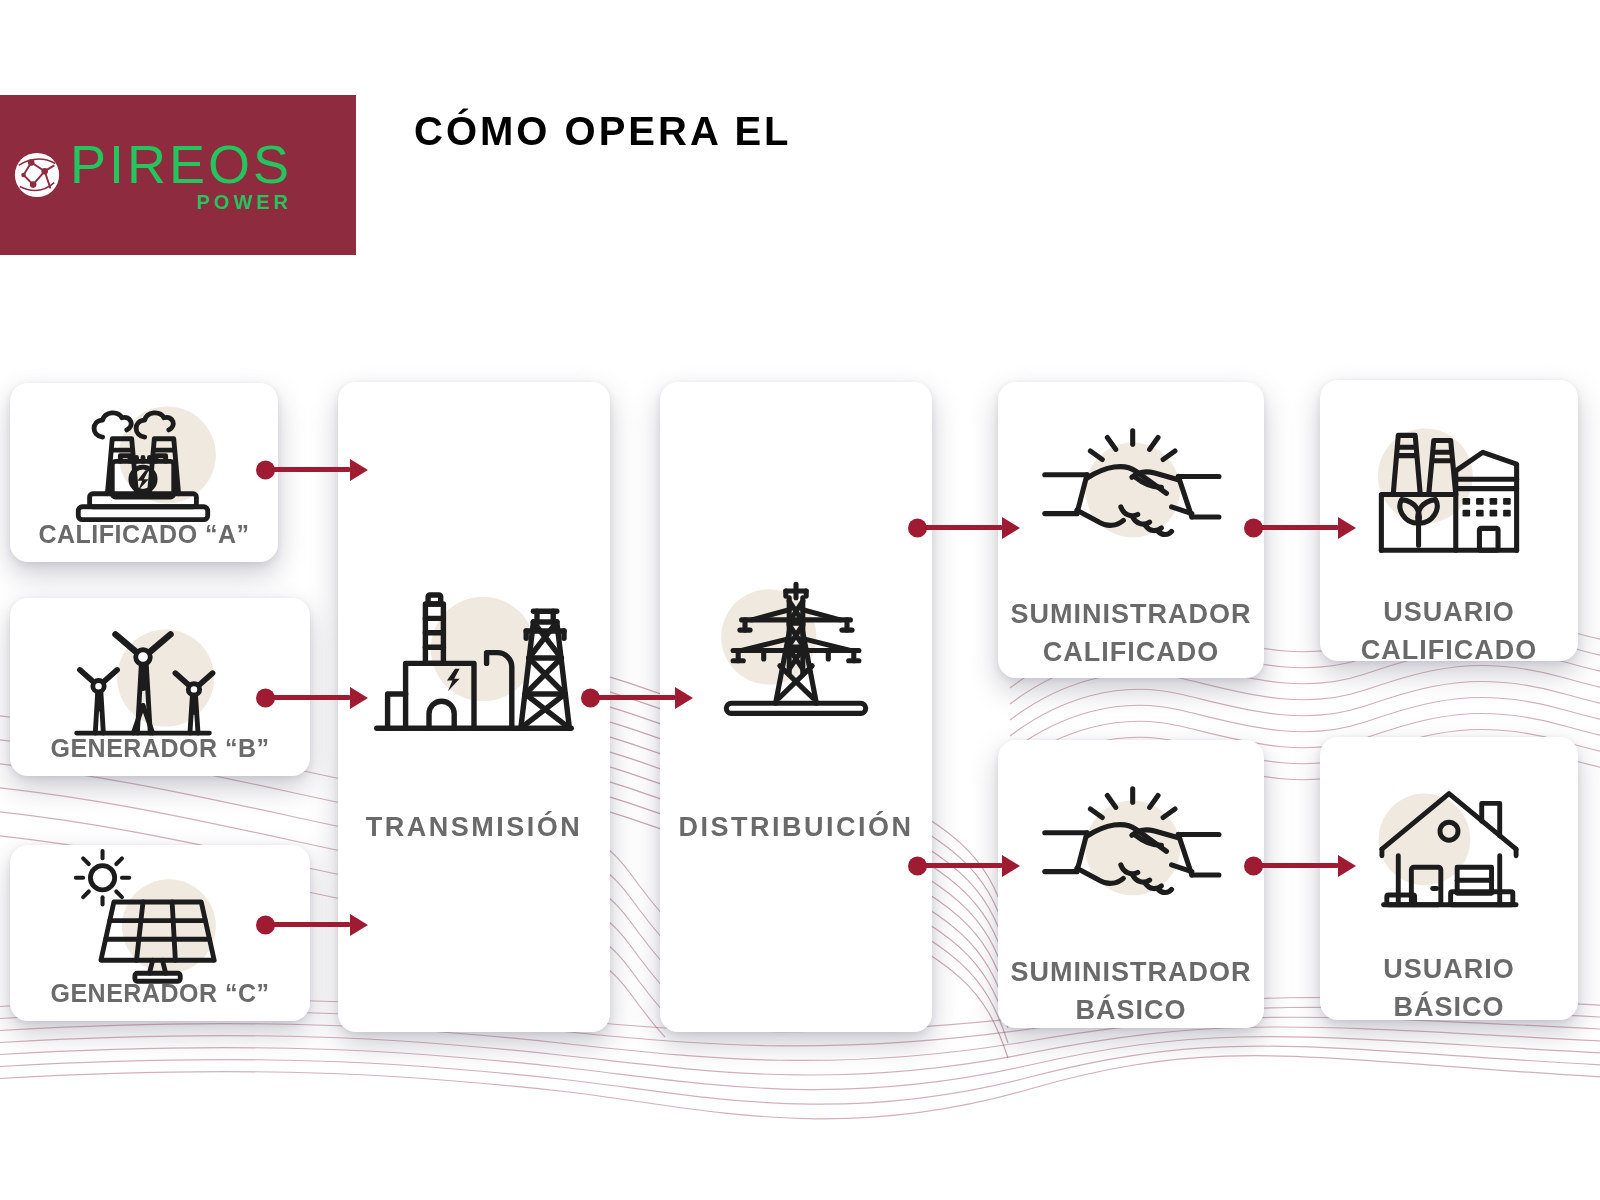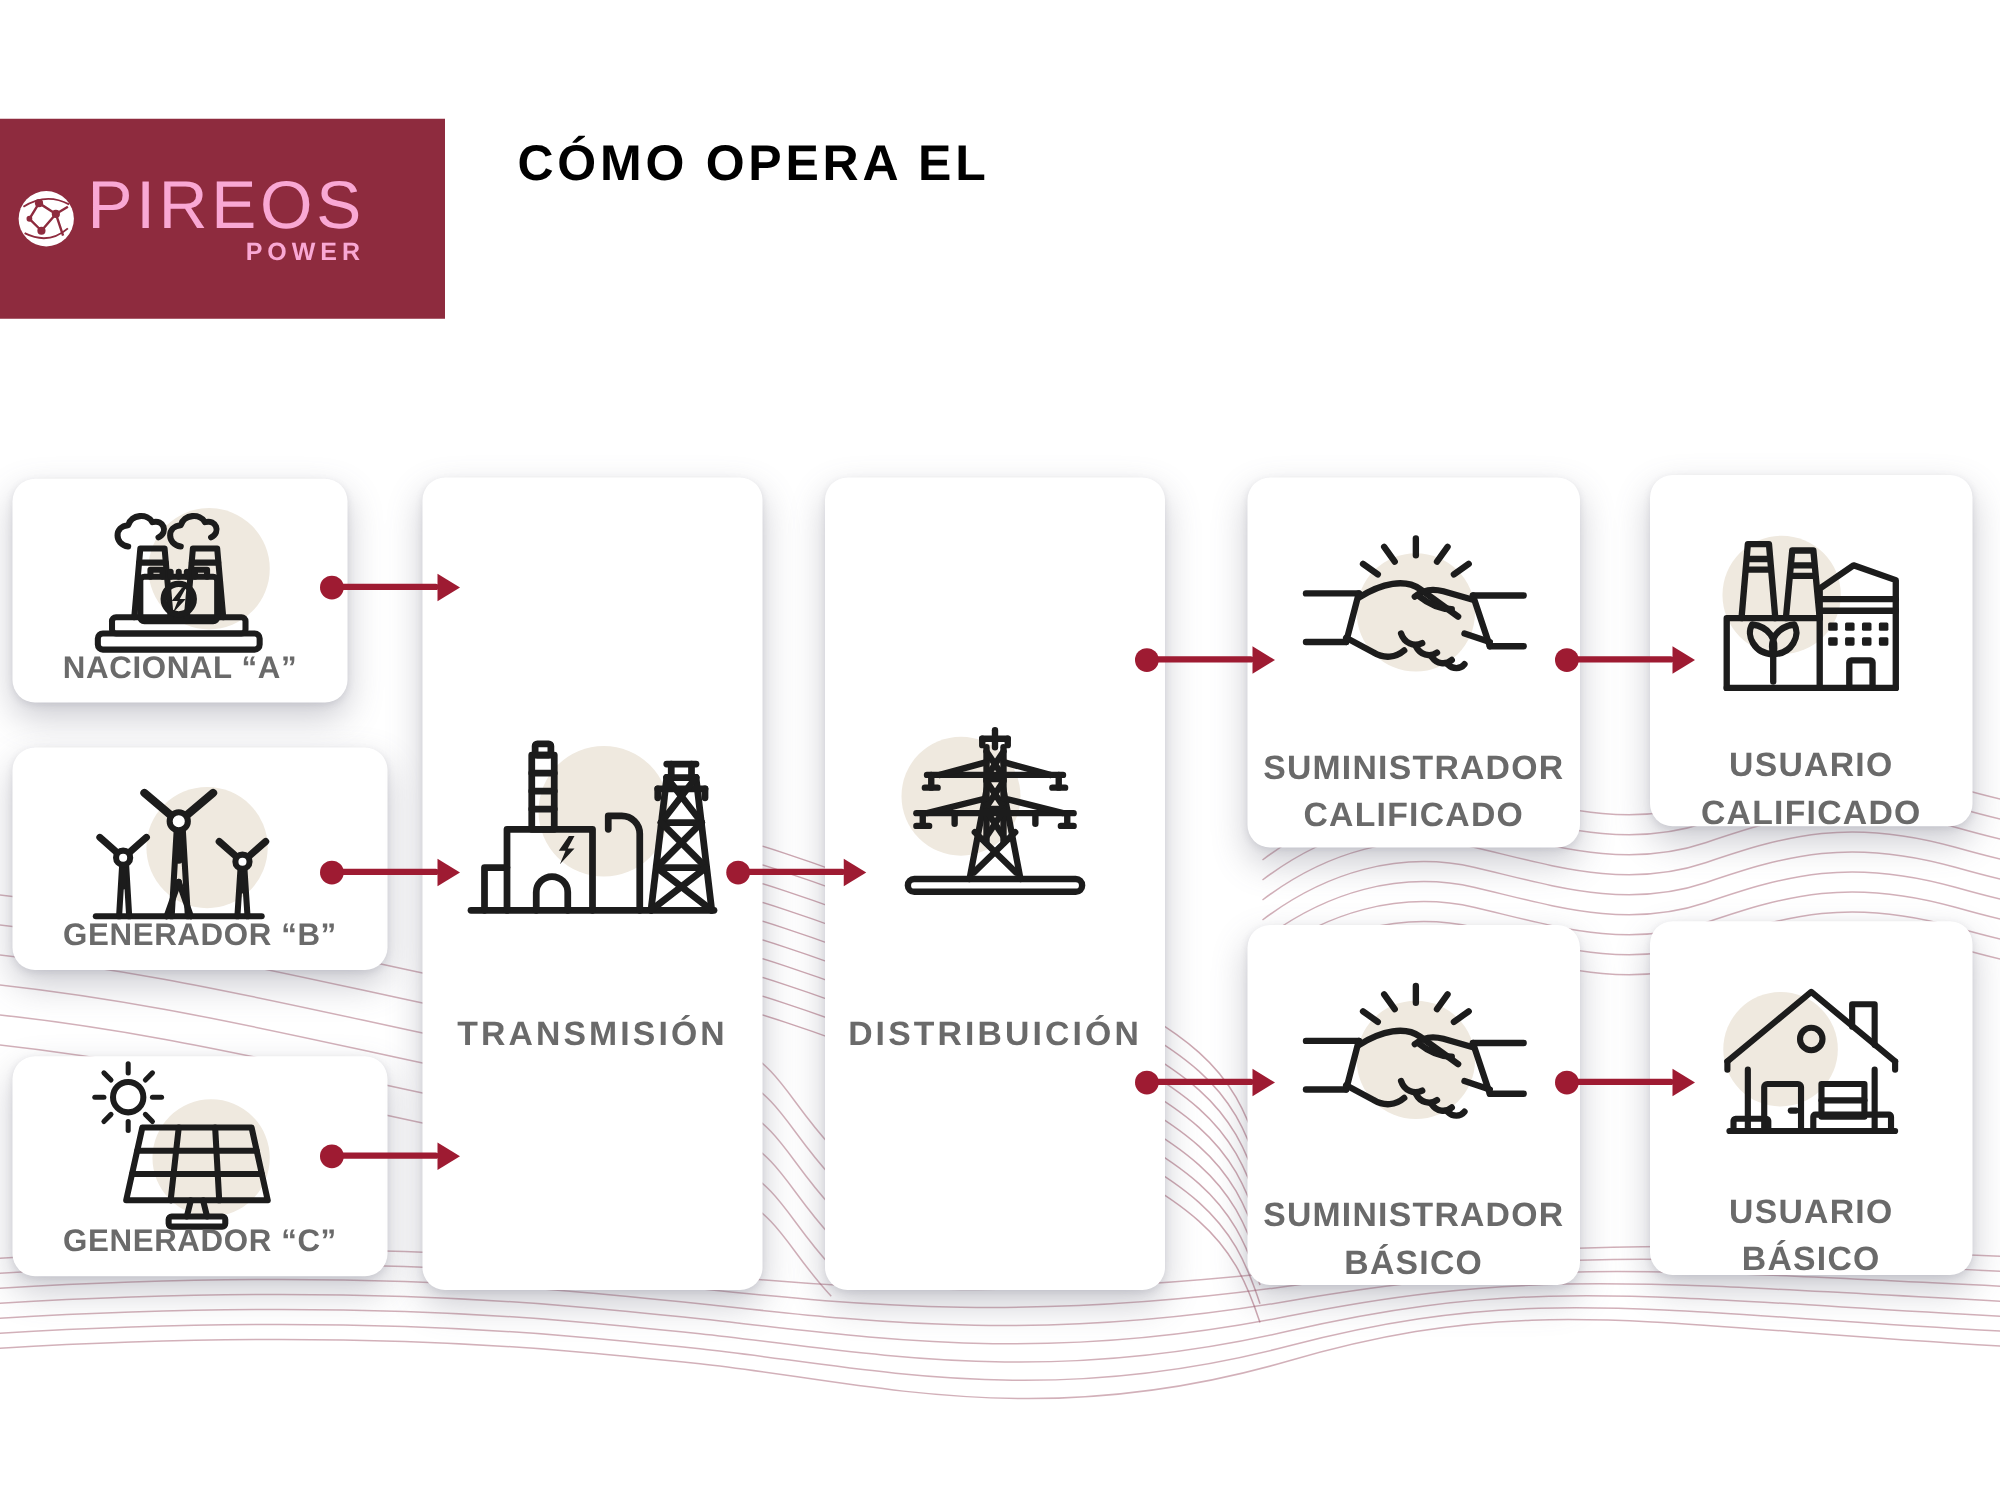--- a/index.html
+++ b/index.html
@@ -4,21 +4,21 @@
 <style>
   html,body{margin:0;padding:0;background:#ffffff;}
   .stage{position:relative;width:1600px;height:1200px;background:#ffffff;overflow:hidden;
          font-family:"Liberation Sans",sans-serif;}
   #contours{position:absolute;left:0;top:0;z-index:0;}
 
   
   .brandbox{position:absolute;left:0;top:95px;width:356px;height:160px;background:#8E2B3E;
             display:flex;align-items:center;padding-left:12px;box-sizing:border-box;z-index:6;}
   .globe{width:50px;height:58px;flex:0 0 auto;}
-  .brandtext{margin-left:8px;color:#f9a8d4;}
+  .brandtext{margin-left:8px;color:#22c55e;}
   .brandname{font-size:54px;font-weight:400;letter-spacing:3px;line-height:54px;}
   .brandsub{font-size:20px;font-weight:700;letter-spacing:4px;text-align:right;margin-top:0px;}
   .titleblock{position:absolute;left:414px;top:100px;z-index:6;}
   .title-1{font-size:40px;font-weight:700;letter-spacing:3px;color:#000000;line-height:62px;}
   .title-2{font-size:60px;font-weight:700;letter-spacing:0px;color:#111111;line-height:66px;margin-top:4px;}
 
   
   .card{position:absolute;background:#ffffff;border-radius:18px;z-index:2;
         box-shadow:0 12px 28px rgba(95,95,115,.32), 0 2px 6px rgba(95,95,115,.14);}
   .card .label{position:absolute;left:0;right:0;text-align:center;color:#6a6a6a;font-weight:700;
@@ -113,21 +113,21 @@
           <path d="M123,78 H149"></path>
         <path d="M112,62 c-14,-2 -14,-20 0,-21 c3,-11 19,-12 24,-3 c11,-3 16,10 6,15"></path>
         <rect x="72" y="92" width="76" height="44" rx="4"></rect>
         <path d="M82,92 V85 H94 V92"></path>
           <path d="M126,92 V85 H138 V92"></path>
         <path d="M102,92 v-5 m8,5 v-5 m8,5 v-5"></path>
         <circle cx="110" cy="114" r="15"></circle>
       </g>
       <path class="fl" d="M113,103 l-10,13 h6 l-5,12 13,-14 h-6 l6,-11 z"></path>
     </svg>
-    <div class="label">NACIONAL “A”</div>
+    <div class="label">CALIFICADO “A”</div>
   </div>
 
   <div class="card gen" style="left:10px;top:598px;width:300px;height:178px;">
     <svg class="icon" style="left:44px;top:4px;width:178px;" viewBox="0 0 220 180">
       <circle class="halo" cx="138" cy="94" r="60"></circle>
       <g class="ln">
         <path d="M28,162 H192"></path>
         <path d="M103,162 L108,76"></path>
           <path d="M119,162 L114,76"></path>
         <path d="M98,162 L110,128"></path>

